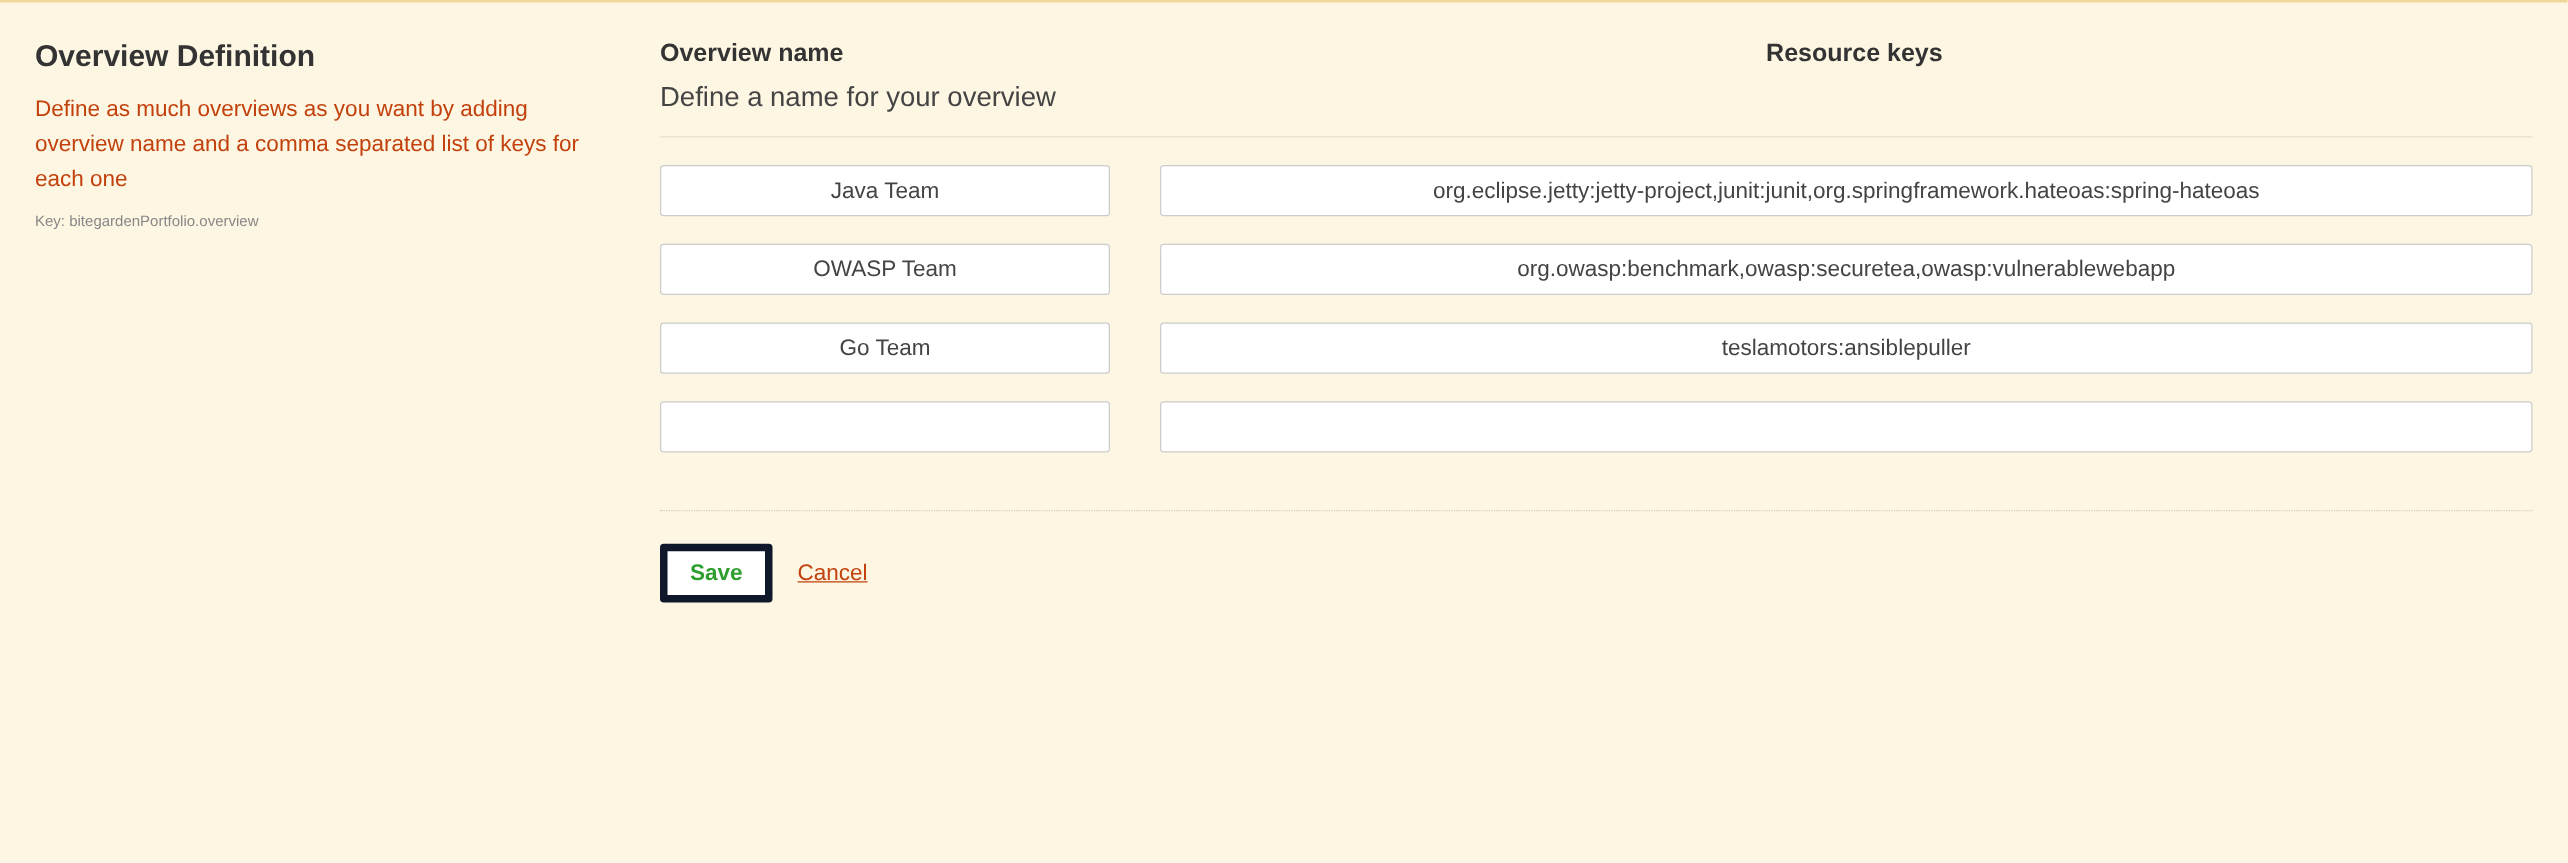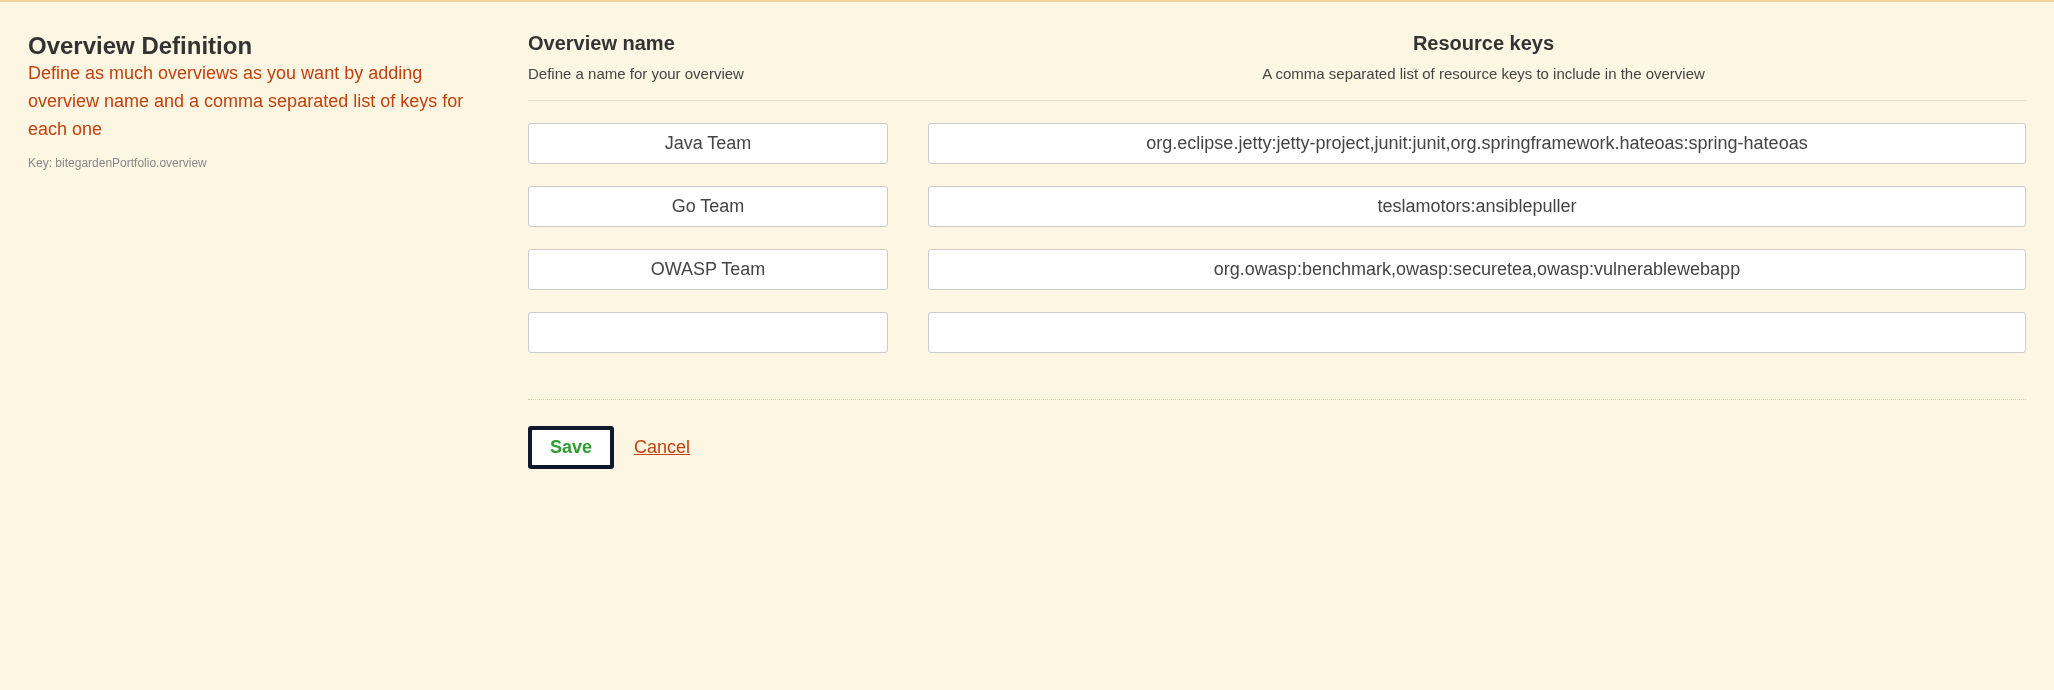--- a/index.html
+++ b/index.html
@@ -21,21 +21,21 @@
     .left-panel {
       flex: 0 0 460px;
     }
     .right-panel {
       flex: 1;
     }
     .section-title {
       font-size: 24px;
       font-weight: 700;
       color: #333;
-      margin-bottom: 0;
+      margin-bottom: 14px;
     }
     .section-desc {
       font-size: 18px;
       color: #c2410c;
       line-height: 1.55;
       margin-bottom: 12px;
     }
     .key-label {
       font-size: 12px;
       color: #888;
@@ -54,21 +54,21 @@
       flex: 1;
       text-align: center;
     }
     .col-title {
       font-size: 20px;
       font-weight: 700;
       color: #333;
       margin-bottom: 10px;
     }
     .col-desc {
-      font-size: 15px;
+      font-size: 22px;
       color: #444;
     }
     .form-rows {
       display: flex;
       flex-direction: column;
       gap: 22px;
     }
     .form-row {
       display: flex;
       gap: 40px;
@@ -100,21 +100,21 @@
       display: flex;
       align-items: center;
       gap: 20px;
     }
     .btn-save {
       font-family: inherit;
       font-size: 18px;
       font-weight: 700;
       color: #2e9e2e;
       background: #fff;
-      border: 4px solid #0f172a;
+      border: 6px solid #0f172a;
       border-radius: 3px;
       padding: 7px 18px;
       cursor: pointer;
     }
     .link-cancel {
       font-size: 18px;
       color: #c2410c;
       text-decoration: underline;
       cursor: pointer;
     }
@@ -132,36 +132,35 @@
   </div>
 
   <div class="right-panel">
     <div class="columns-header">
       <div class="col-left">
         <div class="col-title">Overview name</div>
         <div class="col-desc">Define a name for your overview</div>
       </div>
       <div class="col-right">
         <div class="col-title">Resource keys</div>
-        <div class="col-desc">A comma separated list of resource keys to include in the overview</div>
       </div>
     </div>
 
     <div class="form-rows">
       <div class="form-row">
         <input type="text" class="input-name" value="Java Team" style="">
         <input type="text" class="input-keys" value="org.eclipse.jetty:jetty-project,junit:junit,org.springframework.hateoas:spring-hateoas" style="">
       </div>
       <div class="form-row">
+        <input type="text" class="input-name" value="OWASP Team" style="">
+        <input type="text" class="input-keys" value="org.owasp:benchmark,owasp:securetea,owasp:vulnerablewebapp" style="">
+      </div>
+      <div class="form-row">
         <input type="text" class="input-name" value="Go Team" style="">
         <input type="text" class="input-keys" value="teslamotors:ansiblepuller" style="">
-      </div>
-      <div class="form-row">
-        <input type="text" class="input-name" value="OWASP Team" style="">
-        <input type="text" class="input-keys" value="org.owasp:benchmark,owasp:securetea,owasp:vulnerablewebapp" style="">
       </div>
       <div class="form-row">
         <input type="text" class="input-name" value="" style="">
         <input type="text" class="input-keys" value="" style="">
       </div>
     </div>
 
     <hr class="divider">
 
     <div class="actions">

